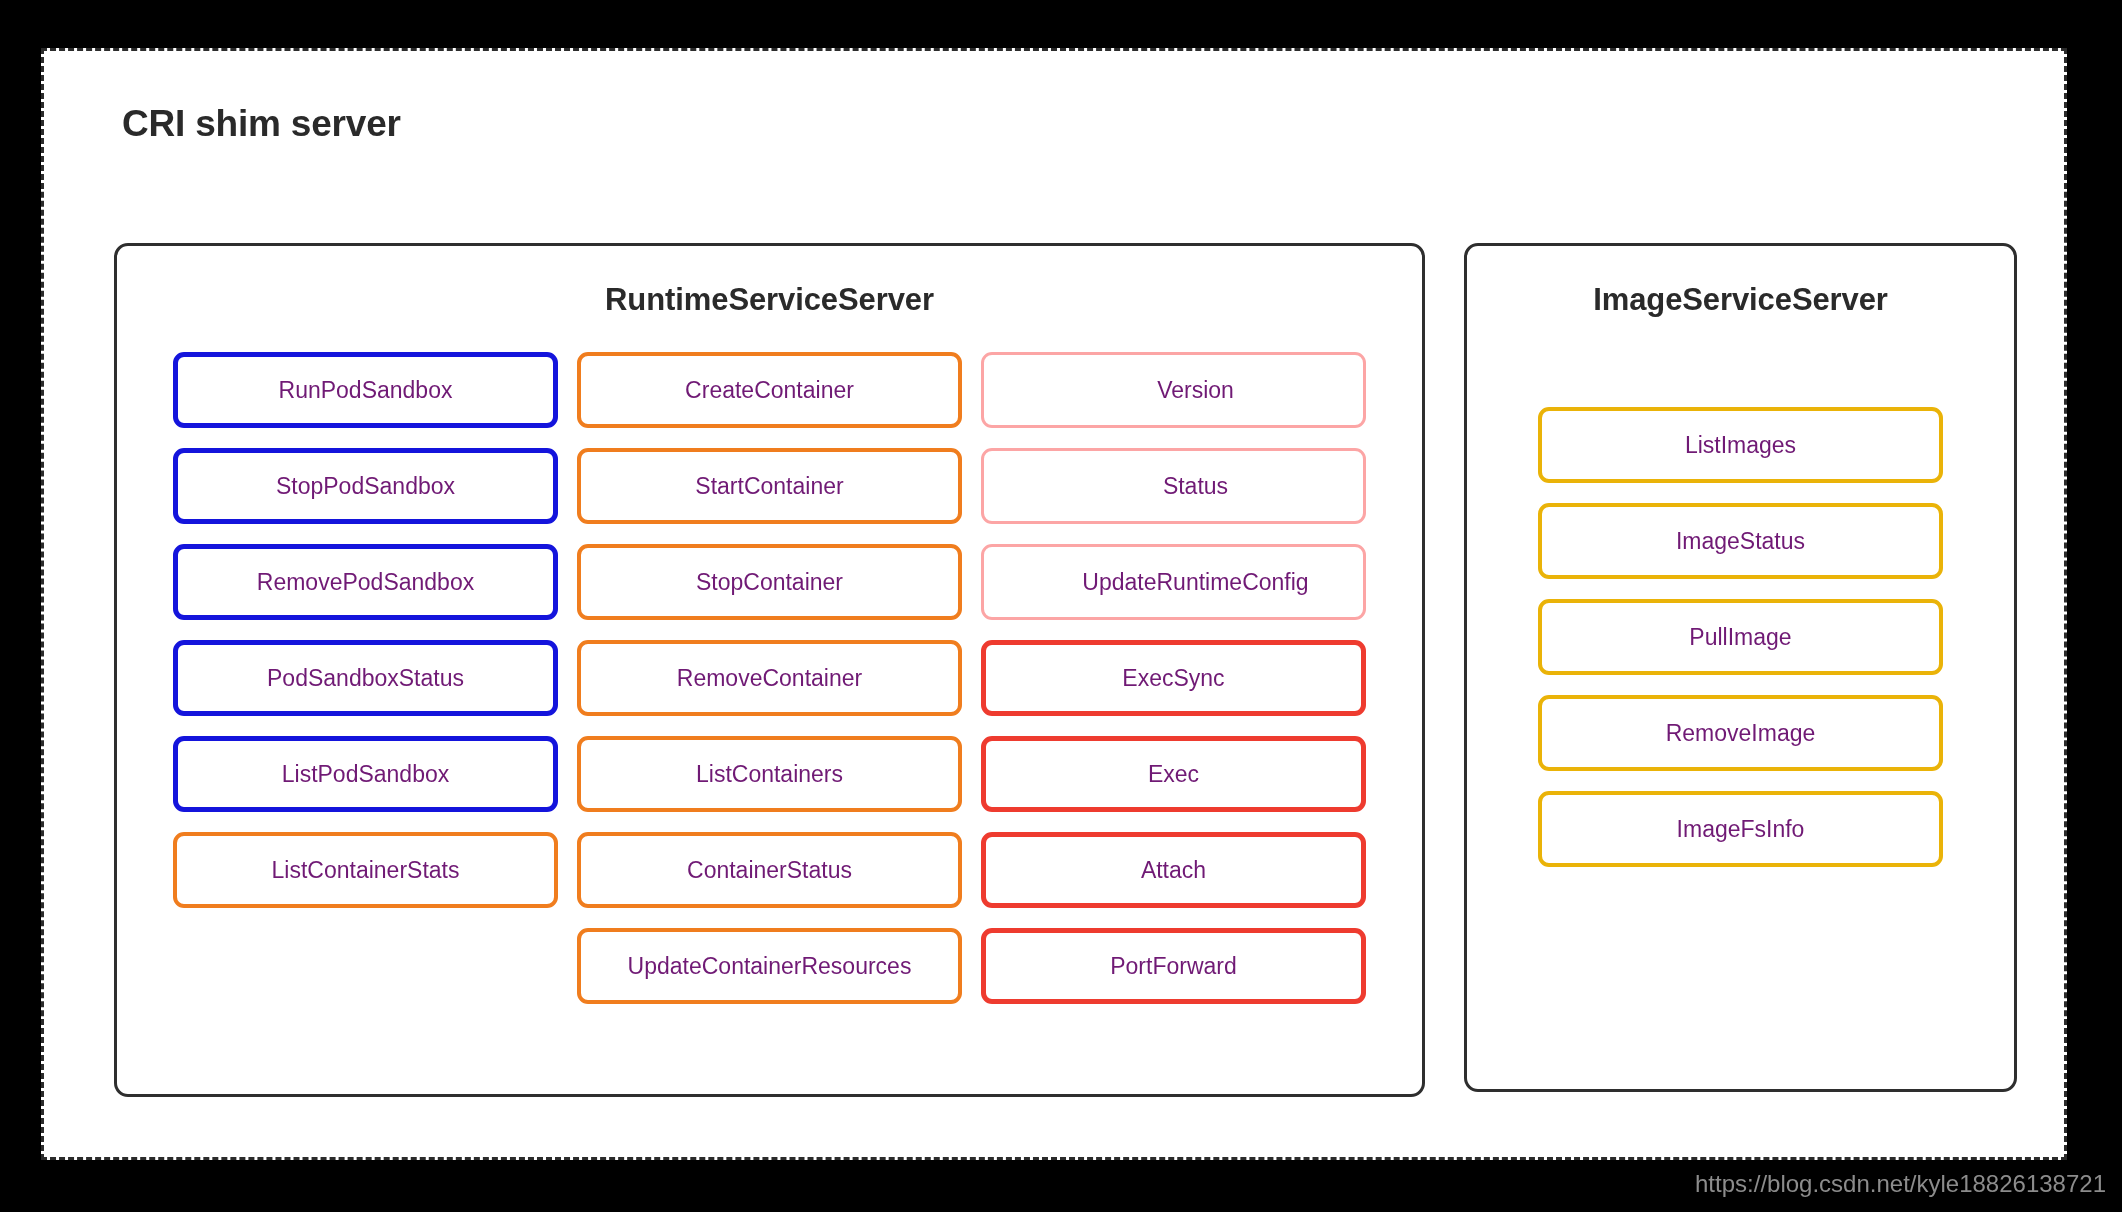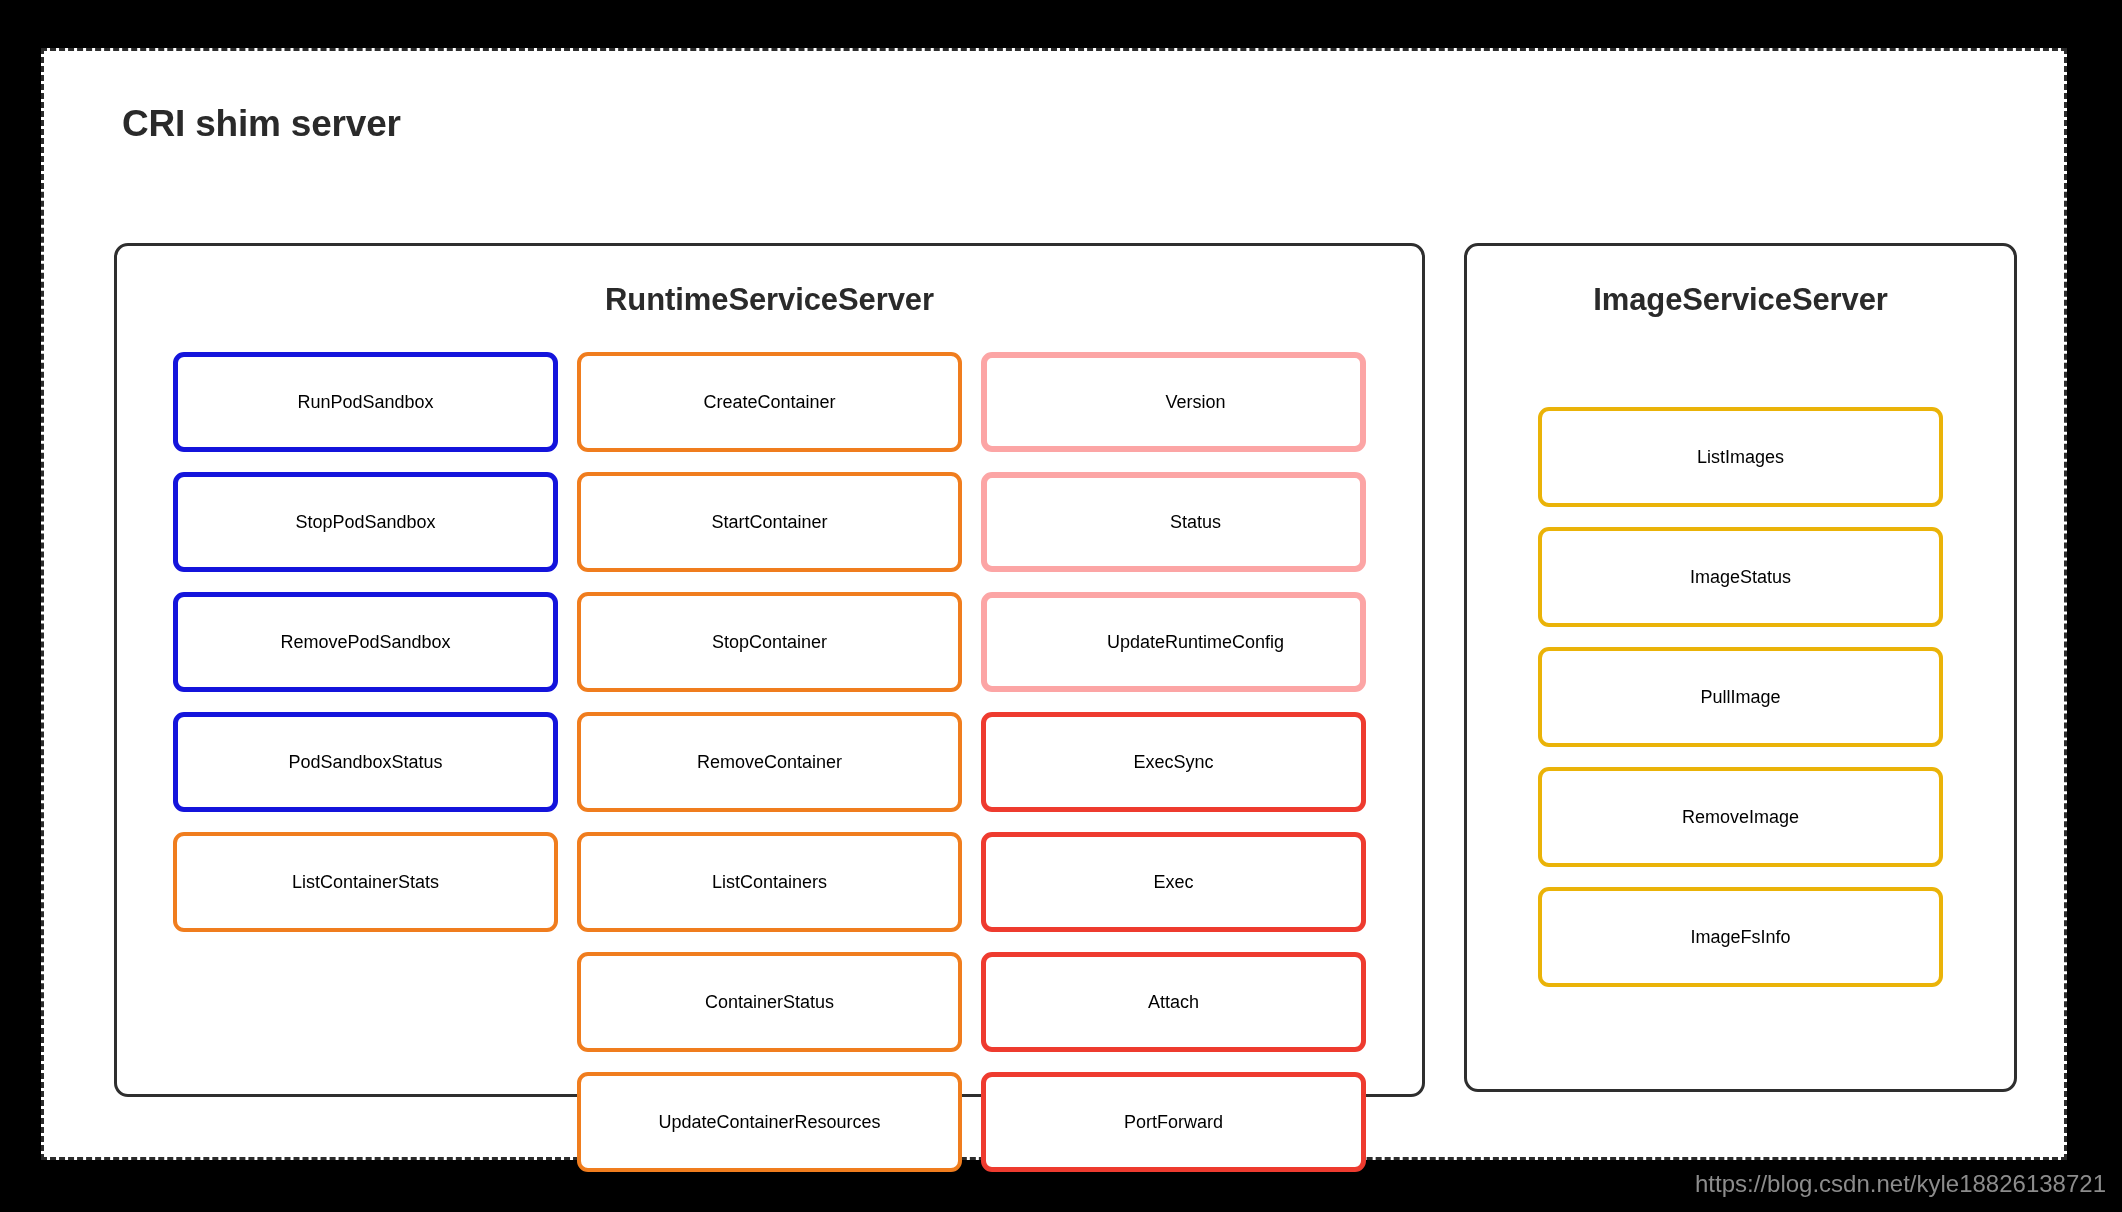--- a/index.html
+++ b/index.html
@@ -82,35 +82,35 @@
     gap: 19px;
   }
   .method-column {
     display: flex;
     flex-direction: column;
     gap: 20px;
   }
 
   .method-box {
     width: 385px;
-    height: 100px;
+    height: 76px;
     box-sizing: border-box;
     border-radius: 11px;
     background: #ffffff;
     display: flex;
     align-items: center;
     justify-content: center;
-    font-size: 18px;
-    color: #000000;
+    font-size: 23px;
+    color: #701a75;
     white-space: nowrap;
   }
 
   .method-box.c-blue   { border: 5px solid #1414dc; }
   .method-box.c-orange { border: 4px solid #f07d1e; }
-  .method-box.c-gray   { border: 6px solid #fca5a5; padding-left: 44px; }
+  .method-box.c-gray   { border: 3px solid #fca5a5; padding-left: 44px; }
   .method-box.c-red    { border: 5px solid #ee3b2f; }
   .method-box.c-purple { border: 4px solid #eab308; }
 
   
   .image-grid {
     position: absolute;
     top: 161px;
     left: 0;
     width: 100%;
     display: flex;
@@ -138,20 +138,21 @@
   <div class="diagram-title">CRI shim server</div>
 
   <div class="panel panel-runtime">
     <div class="panel-heading">RuntimeServiceServer</div>
     <div class="method-grid" id="runtime-grid">
         <div class="method-column">
           <div class="method-box c-blue">RunPodSandbox</div>
           <div class="method-box c-blue">StopPodSandbox</div>
           <div class="method-box c-blue">RemovePodSandbox</div>
           <div class="method-box c-blue">PodSandboxStatus</div>
+          <div class="method-box c-blue">ListPodSandbox</div>
           <div class="method-box c-orange">ListContainerStats</div>
         </div>
         <div class="method-column">
           <div class="method-box c-orange">CreateContainer</div>
           <div class="method-box c-orange">StartContainer</div>
           <div class="method-box c-orange">StopContainer</div>
           <div class="method-box c-orange">RemoveContainer</div>
           <div class="method-box c-orange">ListContainers</div>
           <div class="method-box c-orange">ContainerStatus</div>
           <div class="method-box c-orange">UpdateContainerResources</div>

